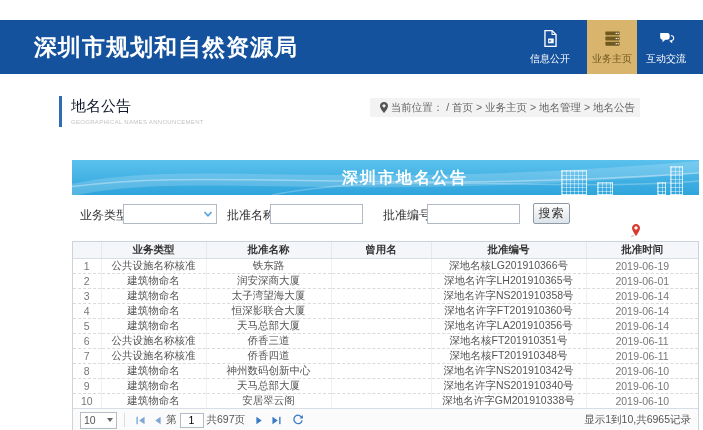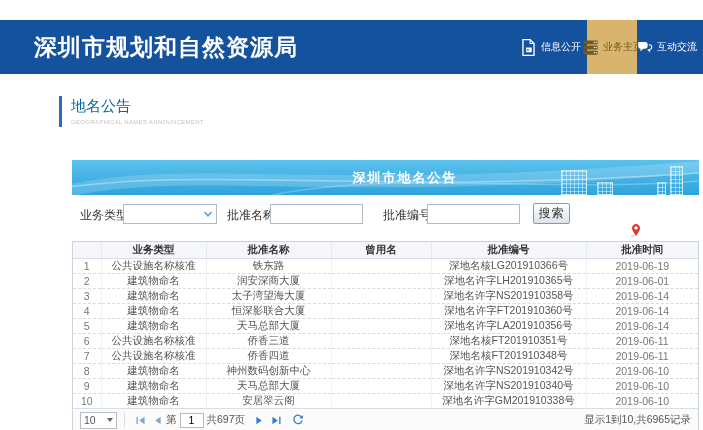--- a/index.html
+++ b/index.html
@@ -4,40 +4,40 @@
 <style>
   * { margin:0; padding:0; box-sizing:border-box; }
   html,body { background:#fff; }
   body { font-family:"Liberation Sans","DejaVu Sans",sans-serif; }
   .screen { position:relative; width:703px; height:430px; background:#fff; overflow:hidden;margin-top:20px; }
 
   
   .header { position:absolute; left:0; top:0; width:703px; height:54px; background:var(--header-bg,#15529E); }
   .site-title { position:absolute; left:34px; top:12px; font-size:23px; font-weight:bold; color:#fff; letter-spacing:1px; white-space:nowrap; }
   .nav { position:absolute; right:0; top:0; height:54px; display:flex; align-items:stretch; }
-  .nav-item { width:58px; display:flex; flex-direction:row; align-items:center; justify-content:center; gap:3px; color:#fff; cursor:pointer; margin-right:8px; }
+  .nav-item { width:58px; display:flex; flex-direction:column; align-items:center; justify-content:center; gap:3px; color:#fff; cursor:pointer; margin-right:8px; }
   .nav-item.active { width:50px; margin-right:0; background:var(--active-tab-bg,#D8B46C); color:#6F591F; }
   .nav-icon { width:20px; height:20px; display:flex; align-items:center; justify-content:center; }
   .nav-icon svg { width:19px; height:19px; }
   .nav-label { font-size:10px; white-space:nowrap; }
 
   
   .section-head { position:absolute; left:59px; top:76px; border-left:3px solid var(--accent-blue,#2E6DB4); padding:1px 0 2px 9px; }
-  .section-title { font-size:15px; color:#0369a1; }
+  .section-title { font-size:15px; color:#0f172a; }
   .section-subtitle { margin-top:3px; font-size:6px; color:#C4C4C4; letter-spacing:0.3px; white-space:nowrap; }
   .breadcrumb { position:absolute; left:370px; top:78px; width:270px; height:19px; background:#F3F3F3;
                 display:flex; align-items:center; justify-content:flex-end; padding-right:5px; font-size:10.5px; color:#666; white-space:nowrap; }
   .breadcrumb svg { margin-right:3px; flex:0 0 auto; }
   .breadcrumb .crumb-label { margin-right:3px; }
 
   
   .panel { position:absolute; left:72px; top:140px; width:627px; }
 
   .banner { position:relative; height:35px; background:linear-gradient(180deg,var(--banner-top,#5BC1ED) 0%,var(--banner-bottom,#2EA4DC) 100%); overflow:hidden; }
-  .banner-title { position:relative; z-index:3; text-align:center; line-height:35px; font-size:13px; font-weight:bold; color:#fff; letter-spacing:2px;padding-left:39px; }
+  .banner-title { position:relative; z-index:3; text-align:center; line-height:35px; font-size:16px; font-weight:bold; color:#fff; letter-spacing:2px;padding-left:39px; }
   .banner-swoosh { position:absolute; left:0; top:0; z-index:1; }
   .bld { position:absolute; bottom:0; z-index:2; border:1px solid rgba(255,255,255,.55);
          background:repeating-linear-gradient(rgba(255,255,255,.45) 0 1px, transparent 1px 4px),
                     repeating-linear-gradient(90deg, rgba(255,255,255,.45) 0 1px, transparent 1px 4px); }
   .bld1 { right:112px; width:26px; height:25px; }
   .bld2 { right:86px;  width:16px; height:13px; }
   .bld3 { right:16px;  width:13px; height:29px; }
   .bld4 { right:33px;  width:9px;  height:13px; }
 
   
@@ -131,20 +131,27 @@
           <span class="nav-label">互动交流</span>
         </div>
       </div>
   </div>
 
   <div class="section-head">
     <div class="section-title">地名公告</div>
     <div class="section-subtitle">GEOGRAPHICAL NAMES ANNOUNCEMENT</div>
   </div>
 
+  <div class="breadcrumb">
+    <svg width="8" height="11" viewBox="0 0 8 11">
+      <path d="M4 0C1.8 0 0 1.7 0 3.9 0 6.6 4 11 4 11S8 6.6 8 3.9C8 1.7 6.2 0 4 0zm0 5.4a1.6 1.6 0 1 1 0-3.2 1.6 1.6 0 0 1 0 3.2z" fill="#555"></path>
+    </svg>
+    <span class="crumb-label">当前位置：</span>
+    <span class="crumb-path">/ 首页 &gt; 业务主页 &gt; 地名管理 &gt; 地名公告</span>
+  </div>
 
   <div class="panel">
 
     <div class="banner">
       <svg class="banner-swoosh" width="627" height="35" viewBox="0 0 627 35">
         <path d="M-10 32 C 120 2, 250 40, 640 6" stroke="rgba(255,255,255,0.18)" stroke-width="12" fill="none"></path>
         <path d="M-10 28 C 140 6, 300 36, 640 12" stroke="rgba(255,255,255,0.35)" stroke-width="1.5" fill="none"></path>
         <path d="M200 35 C 330 10, 480 34, 640 20" stroke="rgba(255,255,255,0.25)" stroke-width="1.5" fill="none"></path>
       </svg>
       <div class="bld bld1"></div>

